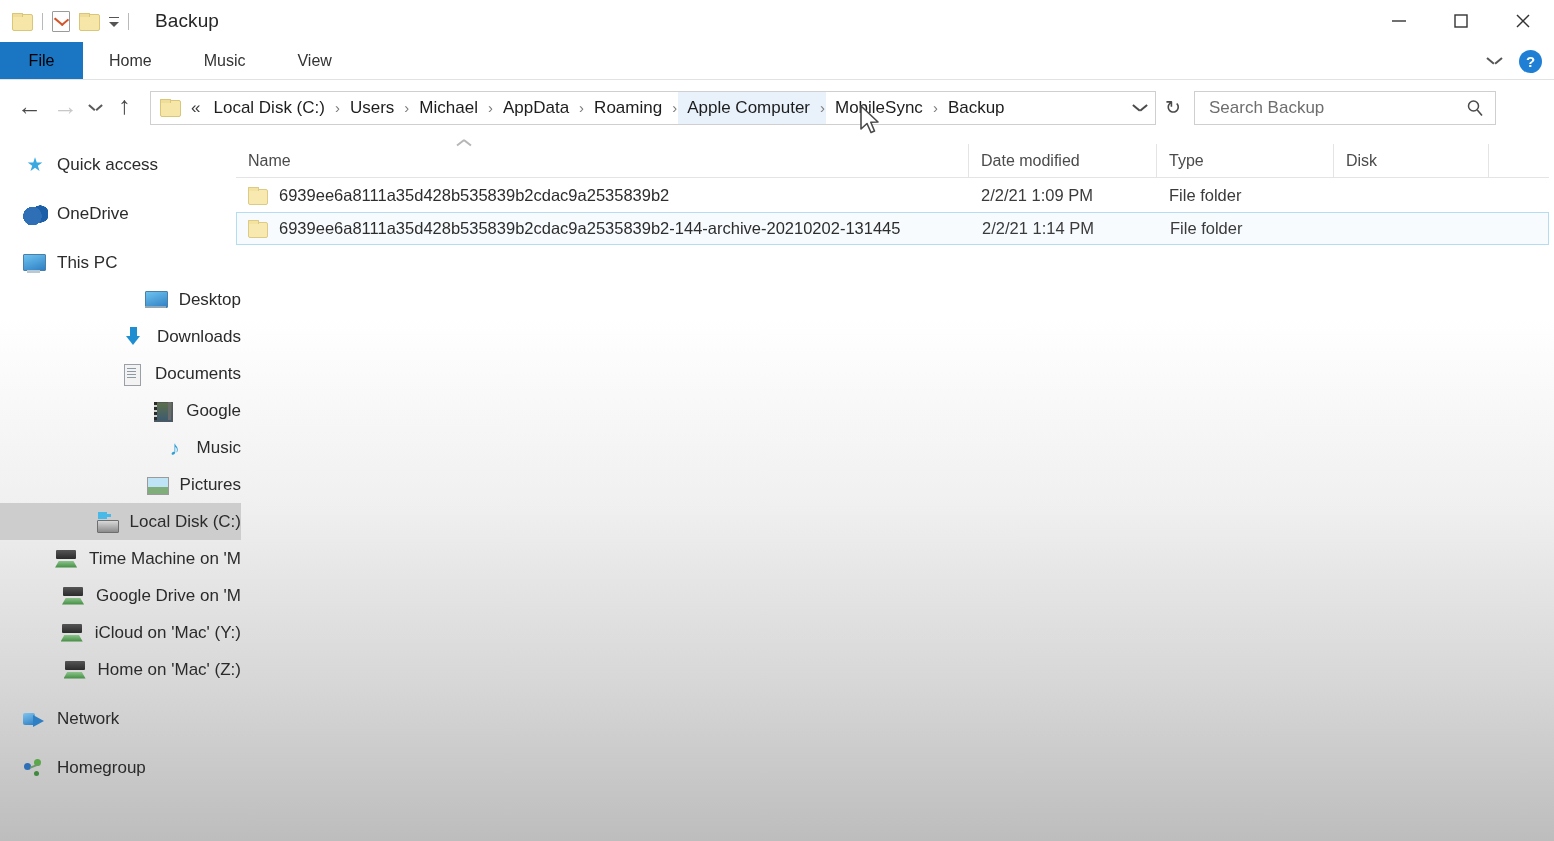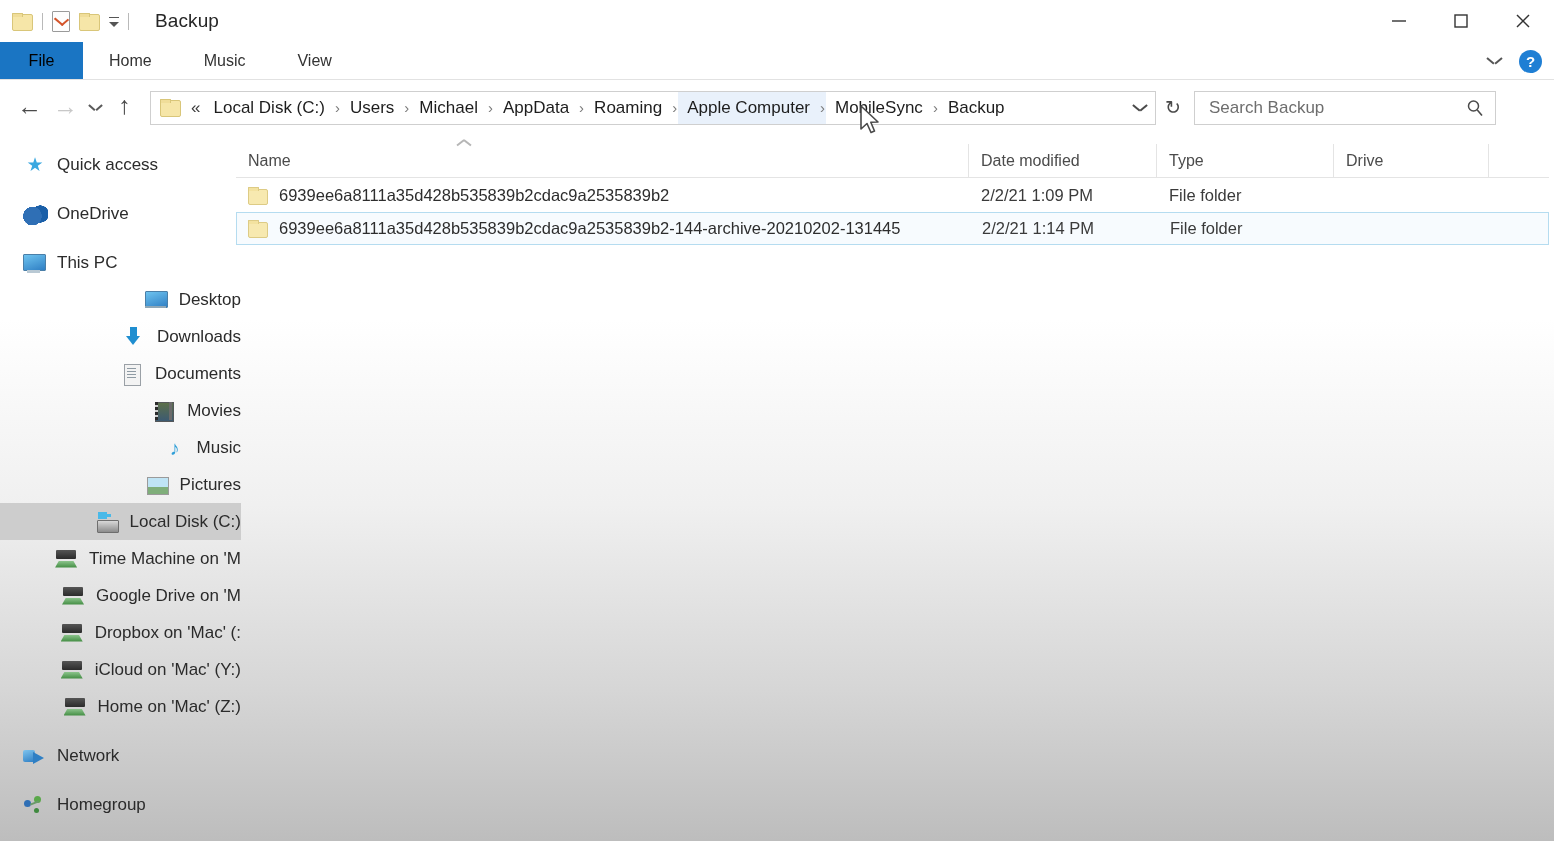--- a/index.html
+++ b/index.html
@@ -527,45 +527,41 @@
     <div class="sb-item indent1">
       <span class="sb-ico ico-download"></span>
       <span class="sb-label">Downloads</span>
     </div>
     <div class="sb-item indent1">
       <span class="sb-ico ico-doc"></span>
       <span class="sb-label">Documents</span>
     </div>
     <div class="sb-item indent1">
       <span class="sb-ico ico-movies"></span>
-      <span class="sb-label">Movies</span>
+      <span class="sb-label">Google</span>
     </div>
     <div class="sb-item indent1">
       <span class="sb-ico ico-music">♪</span>
       <span class="sb-label">Music</span>
     </div>
     <div class="sb-item indent1">
       <span class="sb-ico ico-pictures"></span>
       <span class="sb-label">Pictures</span>
     </div>
     <div class="sb-item indent1 selected">
       <span class="sb-ico ico-disk"></span>
       <span class="sb-label">Local Disk (C:)</span>
     </div>
     <div class="sb-item indent1">
       <span class="sb-ico ico-netdrive"></span>
       <span class="sb-label">Time Machine on 'M</span>
     </div>
     <div class="sb-item indent1">
       <span class="sb-ico ico-netdrive"></span>
       <span class="sb-label">Google Drive on 'M</span>
-    </div>
-    <div class="sb-item indent1">
-      <span class="sb-ico ico-netdrive"></span>
-      <span class="sb-label">Dropbox on 'Mac' (:</span>
     </div>
     <div class="sb-item indent1">
       <span class="sb-ico ico-netdrive"></span>
       <span class="sb-label">iCloud on 'Mac' (Y:)</span>
     </div>
     <div class="sb-item indent1">
       <span class="sb-ico ico-netdrive"></span>
       <span class="sb-label">Home on 'Mac' (Z:)</span>
     </div>
     <div class="sb-gap"></div>
@@ -580,21 +576,21 @@
     </div>
   </div>
 
   <div class="filepane">
     <span class="sortmark"></span>
 
     <div class="colheader">
       <div class="col c-name">Name</div>
       <div class="col c-date">Date modified</div>
       <div class="col c-type">Type</div>
-      <div class="col c-size">Drive</div>
+      <div class="col c-size">Disk</div>
     </div>
 
     <div class="rows">
       <div class="row">
         <div class="cell c-name">
           <span class="rowfolder"></span>
           <span>6939ee6a8111a35d428b535839b2cdac9a2535839b2</span>
         </div>
         <div class="cell c-date">2/2/21 1:09 PM</div>
         <div class="cell c-type">File folder</div>

